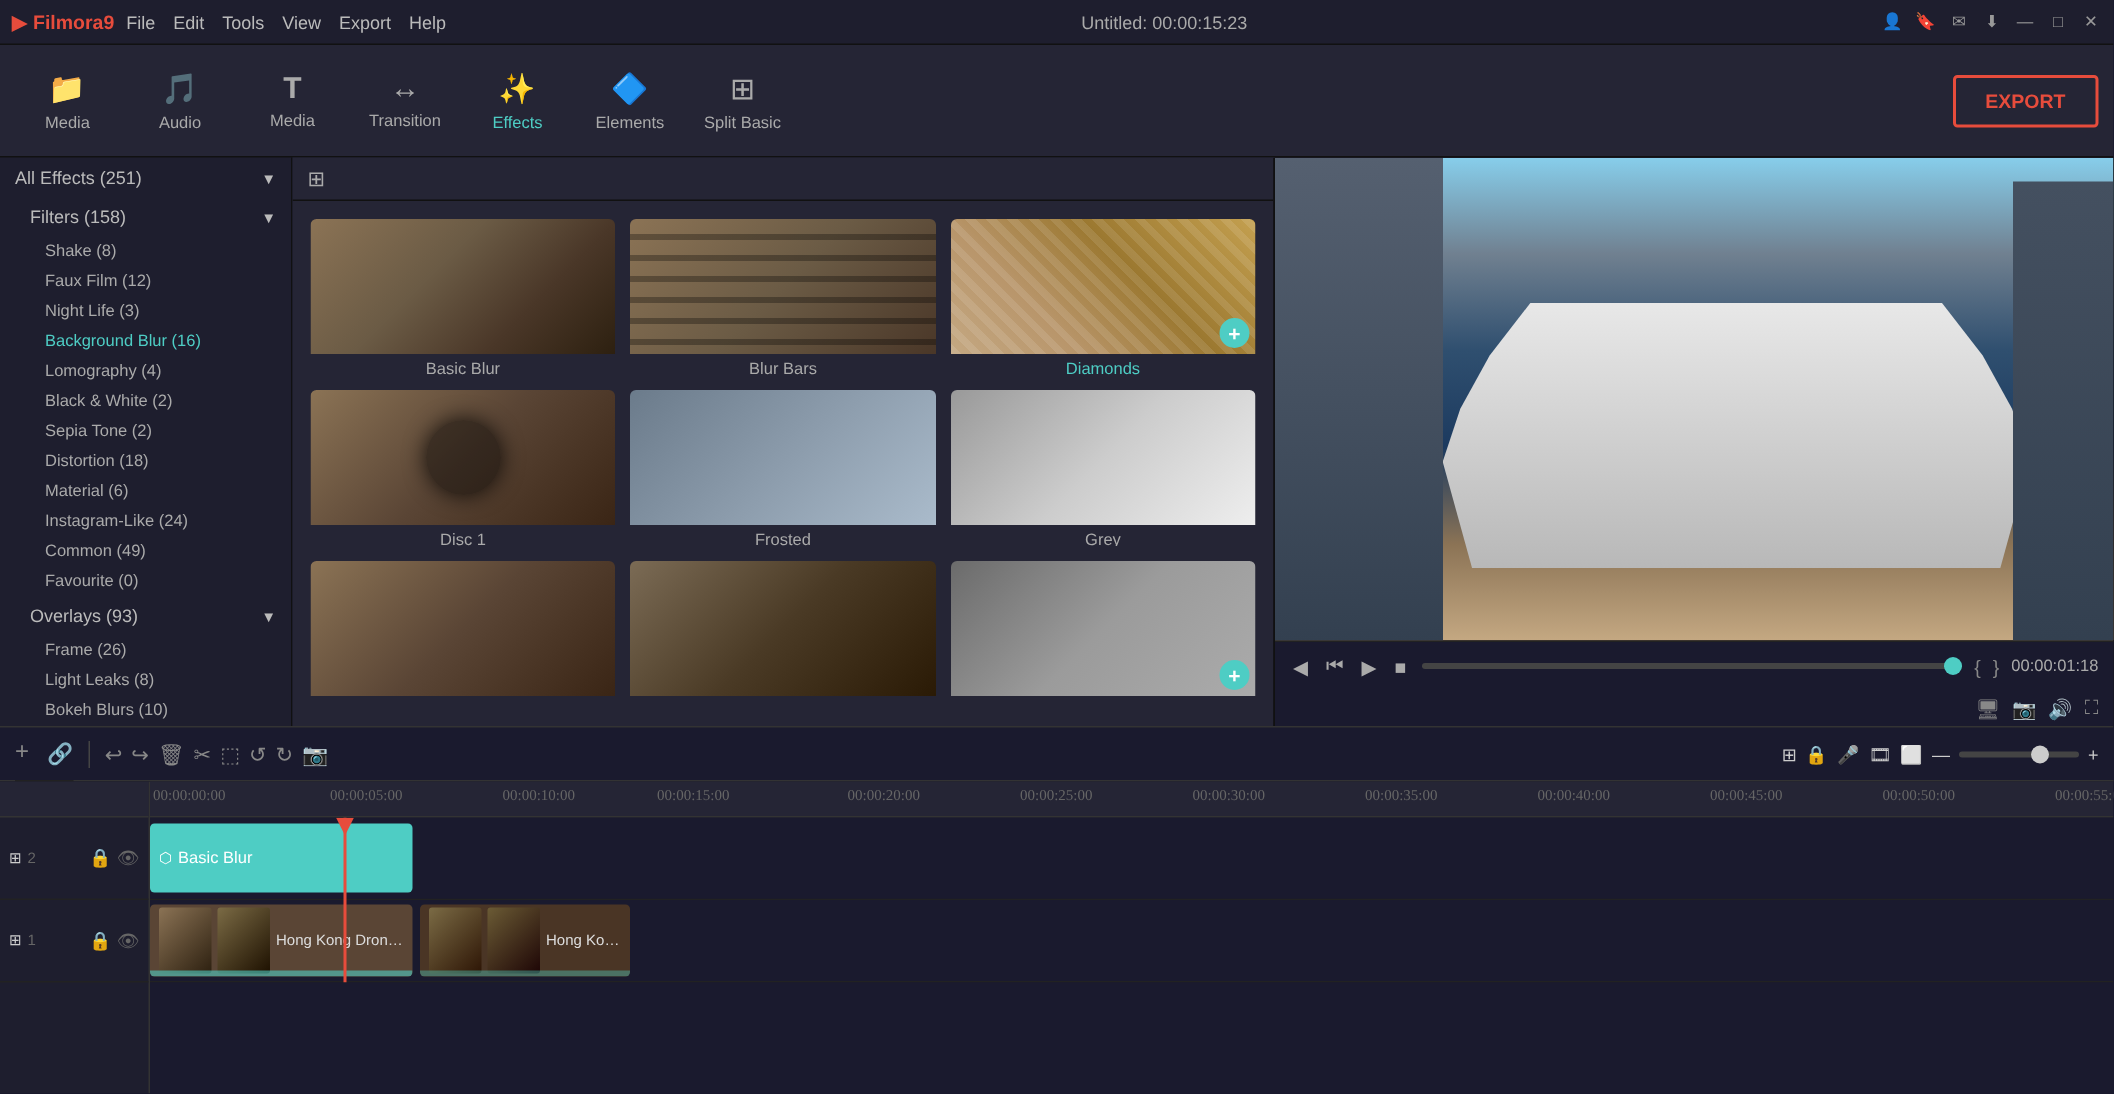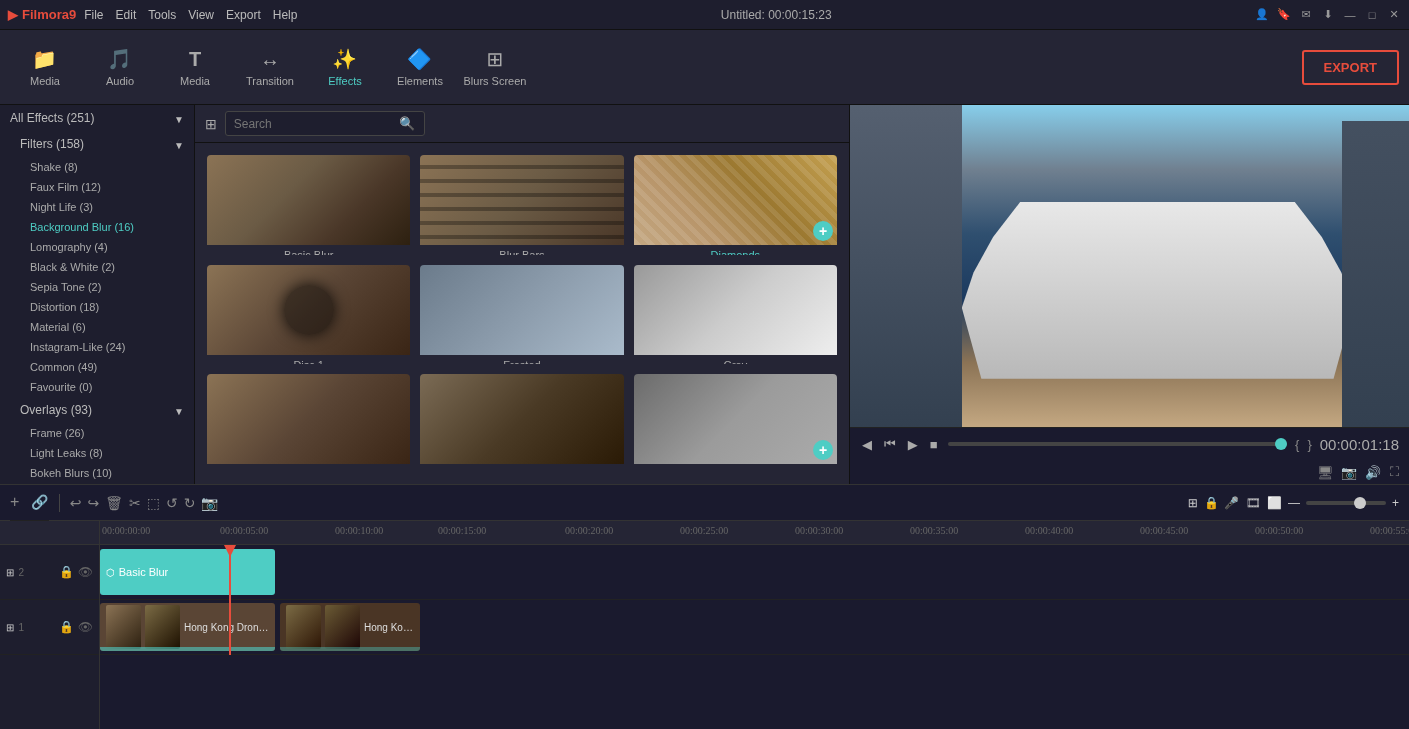--- a/index.html
+++ b/index.html
@@ -142,21 +142,21 @@
     }
     .ctrl-btn { color: #aaa; cursor: pointer; font-size: 13px; background: none; border: none; padding: 2px; }
     #progress-bar {
       flex: 1; height: 4px; background: #444; border-radius: 2px; position: relative; cursor: pointer;
     }
     #progress-fill { height: 100%; background: #4ecdc4; border-radius: 2px; width: 0%; }
     #progress-handle {
       position: absolute; right: 0; top: -4px;
       width: 12px; height: 12px; background: #4ecdc4; border-radius: 50%;
     }
-    .time-display { color: #aaa; font-size: 15px; white-space: nowrap; }
+    .time-display { color: #aaa; font-size: 11px; white-space: nowrap; }
     .ctrl-bracket { color: #888; font-size: 13px; }
 
     #video-actions {
       display: flex; align-items: center; justify-content: flex-end;
       padding: 4px 10px; gap: 8px; background: #1a1a2e;
     }
     .action-btn { color: #888; cursor: pointer; font-size: 13px; }
 
     
     #timeline {
@@ -294,21 +294,21 @@
   <div class="tool-btn active">
     <span class="icon">✨</span>
     <span>Effects</span>
   </div>
   <div class="tool-btn">
     <span class="icon">🔷</span>
     <span>Elements</span>
   </div>
   <div class="tool-btn">
     <span class="icon">⊞</span>
-    <span>Blurs Screen</span>
+    <span>Split Basic</span>
   </div>
   <button class="export-btn">EXPORT</button>
 </div>
 
 <div id="main">
 
   <div id="left-panel">
     <div class="panel-section-header">
       <span>All Effects (251)</span>
       <span class="arrow">▼</span>
@@ -336,24 +336,20 @@
     <div class="panel-item sub">Frame (26)</div>
     <div class="panel-item sub">Light Leaks (8)</div>
     <div class="panel-item sub">Bokeh Blurs (10)</div>
     <div class="panel-item sub">Lens Flares (12)</div>
 
   </div>
 
   <div id="content-area">
     <div id="content-toolbar">
       <span class="grid-btn">⊞</span>
-      <div id="search-box">
-        <input type="text" placeholder="Search" style="">
-        <span class="search-icon">🔍</span>
-      </div>
     </div>
     <div id="effects-grid">
 
       <div class="effect-item">
         <div class="effect-thumb thumb-basic-blur" style="background: linear-gradient(135deg, #8B7355 0%, #6B5B45 40%, #4a3728 70%, #2d2010 100%);"></div>
         <div class="effect-label">Basic Blur</div>
       </div>
       <div class="effect-item">
         <div class="effect-thumb" style="background: linear-gradient(135deg, #8B7355 0%, #6B5B45 50%, #4a3728 100%); position:relative;">
           <div style="position:absolute;top:0;left:0;right:0;bottom:0;background:repeating-linear-gradient(to bottom, transparent 0px, transparent 10px, rgba(0,0,0,0.3) 10px, rgba(0,0,0,0.3) 14px);"></div>

